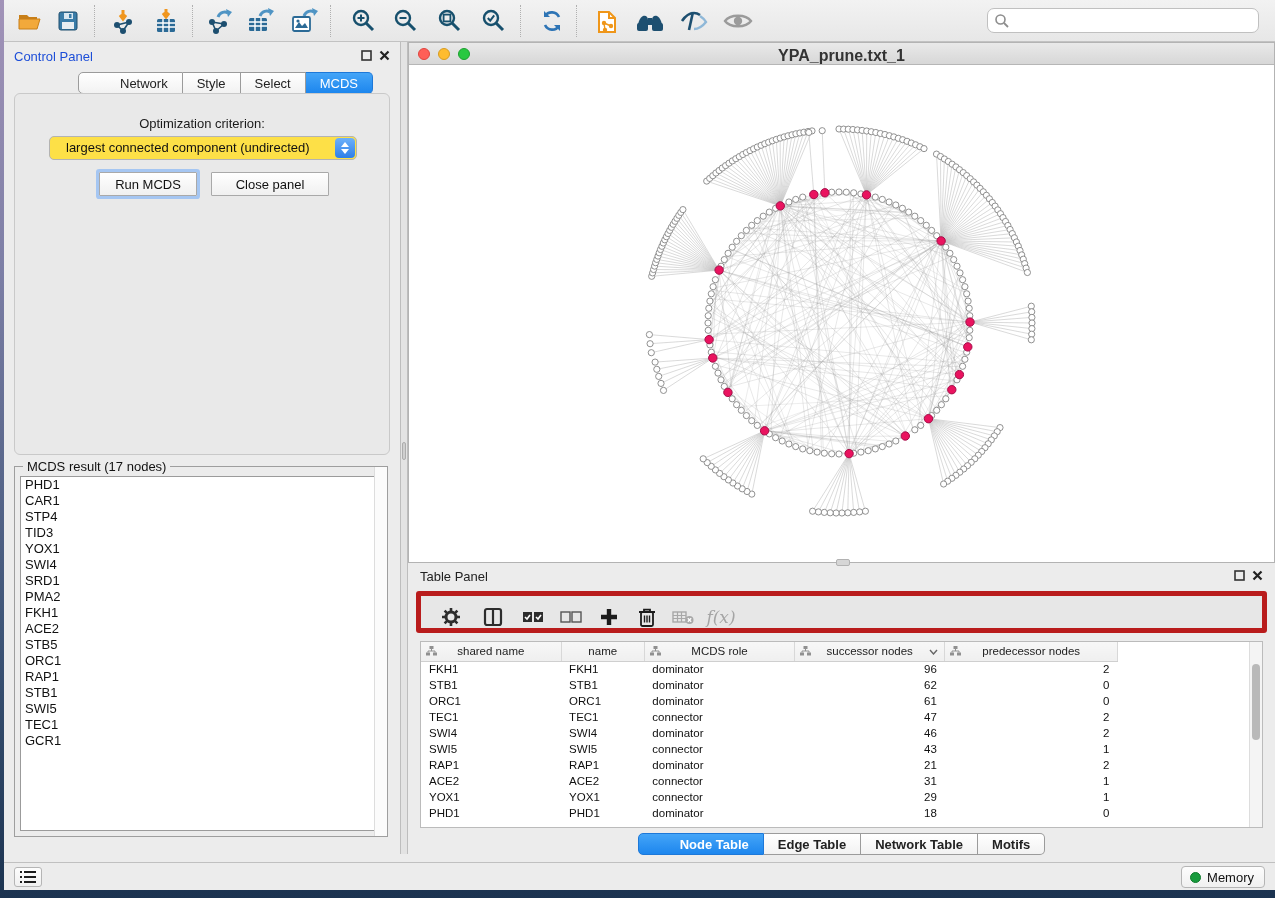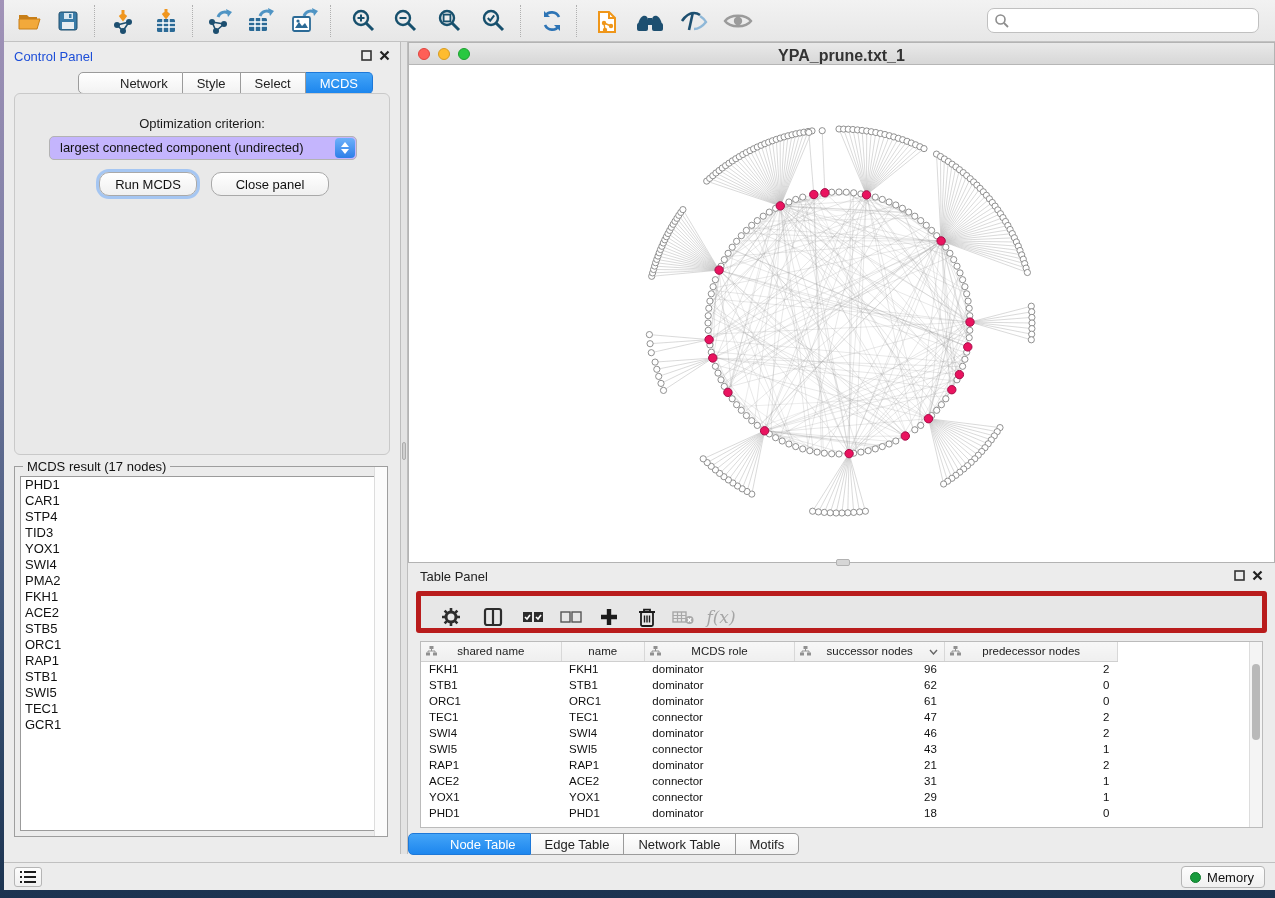--- a/index.html
+++ b/index.html
@@ -22,23 +22,23 @@
   #control-panel { position:absolute; left:0; top:42px; width:396px; bottom:36px; background:#ececec; }
   #cp-title { position:absolute; left:10px; top:7px; font-size:13px; color:#1d4ed8; }
   .win-btns { position:absolute; top:8px; display:flex; gap:7px; }
   #cp-tabs { position:absolute; left:74px; top:30px; height:22px; display:flex; }
   .seg { height:22px; border:1px solid #9b9b9b; border-left:none; background:linear-gradient(#ffffff,#f2f2f2); font-size:13px; color:#222; display:flex; align-items:center; justify-content:center; padding:0 14px; cursor:default; }
   .seg.first { border-left:1px solid #9b9b9b; border-radius:5px 0 0 5px;padding-left:41px; }
   .seg.last { border-radius:0 5px 5px 0; }
   .seg.sel { background:linear-gradient(#44a5f8,#1d86ee); border-color:#1d78d8; color:#fff; }
   #cp-box { position:absolute; left:10px; top:51px; width:376px; height:362px; background:#e9e9e9; border:1px solid #c9c9c9; border-radius:6px; }
   #opt-label { position:absolute; left:0; right:0; top:22px; text-align:center; font-size:13px; color:#1a1a1a; }
-  #criterion { position:absolute; left:34px; top:42px; width:308px; height:24px; background:#c4b5fd; border:1px solid #b3b3b3; border-radius:5px; font-size:13px; color:#111; line-height:22px; padding-left:10px; cursor:default; }
+  #criterion { position:absolute; left:34px; top:42px; width:308px; height:24px; background:#fde047; border:1px solid #b3b3b3; border-radius:5px; font-size:13px; color:#111; line-height:22px; padding-left:16px; cursor:default; }
   #criterion .stepper { position:absolute; right:1px; top:1px; width:20px; height:20px; background:linear-gradient(#6db1fa,#2e7fe8); border-radius:4px; display:flex; flex-direction:column; align-items:center; justify-content:center; gap:2px; }
-  .btn { position:absolute; height:24px; background:linear-gradient(#ffffff,#f0f0f0); border:1px solid #a9a9a9; border-radius:10px; font-size:13px; color:#111; display:flex; align-items:center; justify-content:center; cursor:default; }
+  .btn { position:absolute; height:24px; background:linear-gradient(#ffffff,#f0f0f0); border:1px solid #a9a9a9; border-radius:1px; font-size:13px; color:#111; display:flex; align-items:center; justify-content:center; cursor:default; }
   #run-btn { left:84px; top:78px; width:98px; box-shadow:0 0 0 3px rgba(110,170,250,.55); }
   #close-btn { left:196px; top:78px; width:118px; }
   #mcds-fieldset { position:absolute; left:10px; top:424px; width:374px; height:371px; border:1px solid #9e9e9e; }
   #mcds-legend { position:absolute; left:8px; top:-8px; background:#ececec; padding:0 4px; font-size:13px; color:#111; }
   #mcds-listbox { position:absolute; left:5px; top:9px; right:5px; bottom:5px; background:#fff; border:1px solid #9b9b9b; overflow:hidden; }
   #mcds-scroll { position:absolute; right:0; top:0; bottom:0; width:13px; background:#fbfbfb; border-left:1px solid #ddd; }
   .mcds-item { font-size:13px; color:#111; line-height:16px; padding-left:4px; }
 
   
   #vsplit { position:absolute; left:396px; top:42px; width:8px; bottom:36px; background:#e3e3e3; border-left:1px solid #bdbdbd; border-right:1px solid #bdbdbd; }
@@ -59,21 +59,21 @@
   .tp-btn { position:absolute; top:5px; width:32px; height:32px; display:flex; align-items:center; justify-content:center; cursor:default; }
   #fx { font-family:"DejaVu Serif", serif; font-style:italic; font-size:17px; color:#a5a5a5; }
   #node-table-wrap { position:absolute; left:12px; top:78px; right:12px; height:187px; background:#fff; border:1px solid #bbb; overflow:hidden; }
   table { border-collapse:collapse; table-layout:fixed; width:697px; }
   thead th { height:19px; background:linear-gradient(#f7f7f7,#efefef); border-right:1px solid #d8d8d8; border-bottom:1px solid #cfcfcf; font-size:11.5px; font-weight:400; color:#222; text-align:center; position:relative; cursor:default; }
   thead th .hicon { position:absolute; left:5px; top:4px; }
   tbody td { height:16px; font-size:11.5px; color:#111; padding:0 8px; white-space:nowrap; }
   tbody td.num { text-align:right; }
   #tbl-scroll { position:absolute; right:0; top:0; bottom:0; width:13px; background:#f4f4f4; border-left:1px solid #ddd; }
   #tbl-thumb { position:absolute; left:2px; top:22px; width:8px; height:76px; background:#b9b9b9; border-radius:4px; }
-  #tp-tabs { position:absolute; left:0; right:0; top:270px; height:23px; display:flex; justify-content:flex-start; }
+  #tp-tabs { position:absolute; left:0; right:0; top:270px; height:23px; display:flex; justify-content:center;font-weight:bold; }
 
   
   #statusbar { position:absolute; left:0; right:0; bottom:0; height:28px; background:#ececec; border-top:1px solid #c0c0c0; }
   #menu-btn { position:absolute; left:10px; top:4px; width:28px; height:20px; background:linear-gradient(#fdfdfd,#f0f0f0); border:1px solid #b5b5b5; border-radius:3px; display:flex; align-items:center; justify-content:center; }
   #memory-btn { position:absolute; right:10px; top:3px; height:22px; padding:0 10px 0 8px; background:linear-gradient(#fdfdfd,#f0f0f0); border:1px solid #b5b5b5; border-radius:4px; display:flex; align-items:center; gap:6px; font-size:13px; color:#111; }
   #memory-dot { width:11px; height:11px; border-radius:50%; background:#179a3c; border:1px solid #0e7a2c; }
 </style>
 </head>
 <body>
 
@@ -253,20 +253,21 @@
     </div>
     <div id="mcds-fieldset">
       <div id="mcds-legend">MCDS result (17 nodes)</div>
       <div id="mcds-listbox">
           <div class="mcds-item">PHD1</div>
           <div class="mcds-item">CAR1</div>
           <div class="mcds-item">STP4</div>
           <div class="mcds-item">TID3</div>
           <div class="mcds-item">YOX1</div>
           <div class="mcds-item">SWI4</div>
+          <div class="mcds-item">SRD1</div>
           <div class="mcds-item">PMA2</div>
           <div class="mcds-item">FKH1</div>
           <div class="mcds-item">ACE2</div>
           <div class="mcds-item">STB5</div>
           <div class="mcds-item">ORC1</div>
           <div class="mcds-item">RAP1</div>
           <div class="mcds-item">STB1</div>
           <div class="mcds-item">SWI5</div>
           <div class="mcds-item">TEC1</div>
           <div class="mcds-item">GCR1</div>

